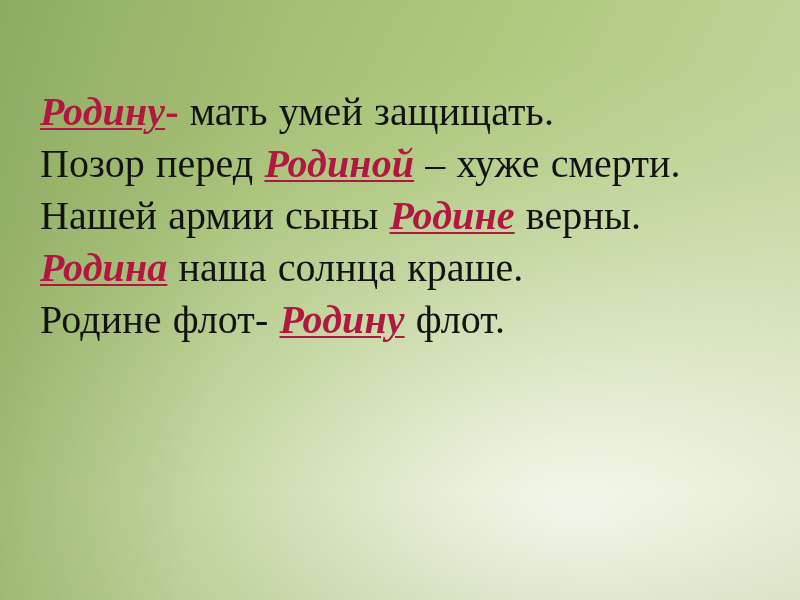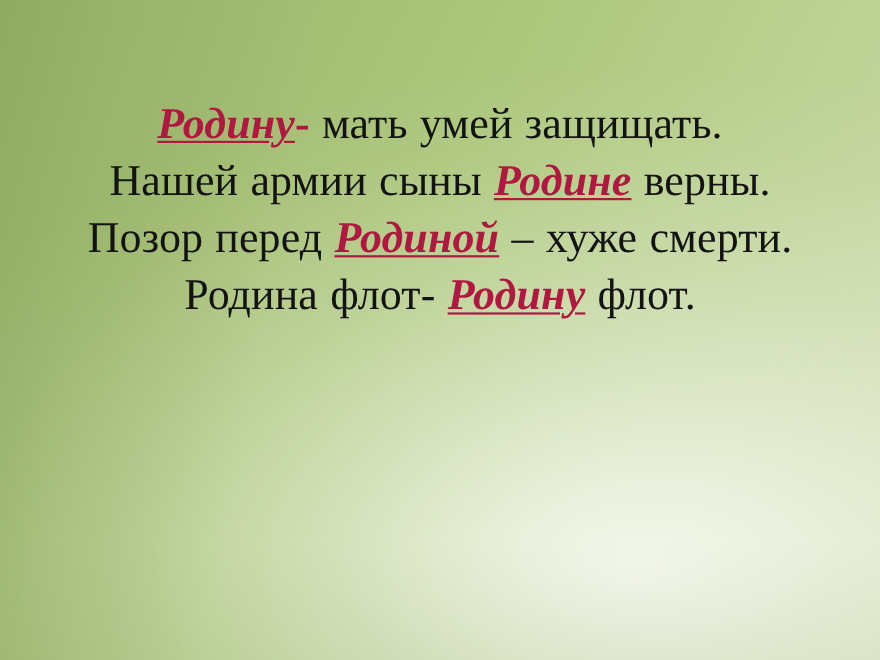--- a/index.html
+++ b/index.html
@@ -49,21 +49,21 @@
     pointer-events: none;
   }
 
   #text-block {
     position: absolute;
     left: 0;
     right: 0;
     top: 86px;
     padding: 0 40px;
     box-sizing: border-box;
-    text-align: center;
+    text-align: left;
   }
 
   .proverb-line {
     font-size: 40px;
     line-height: 52px;
     color: #131313;
     letter-spacing: 0.1px;
     word-spacing: 1px;
     white-space: normal;
   }
@@ -90,26 +90,29 @@
 
   <div id="vignette"></div>
 
   <div id="text-block">
 
     <div class="proverb-line">
       <span class="kw">Родину</span><span class="red-punct">-</span><span> мать умей защищать.</span>
     </div>
 
     <div class="proverb-line">
+      <span>Позор перед </span><span class="kw">Родиной</span><span> – хуже смерти.</span>
+    </div>
+
+    <div class="proverb-line">
       <span>Нашей армии сыны </span><span class="kw">Родине</span><span> верны.</span>
     </div>
 
     <div class="proverb-line">
-      <span>Позор перед </span><span class="kw">Родиной</span><span> – хуже смерти.</span>
+      <span class="kw">Родина</span><span> наша солнца краше.</span>
     </div>
 
-
     <div class="proverb-line">
-      <span>Родина флот- </span><span class="kw">Родину</span><span> флот.</span>
+      <span>Родине флот- </span><span class="kw">Родину</span><span> флот.</span>
     </div>
 
   </div>
 </div>
 
 </body></html>

